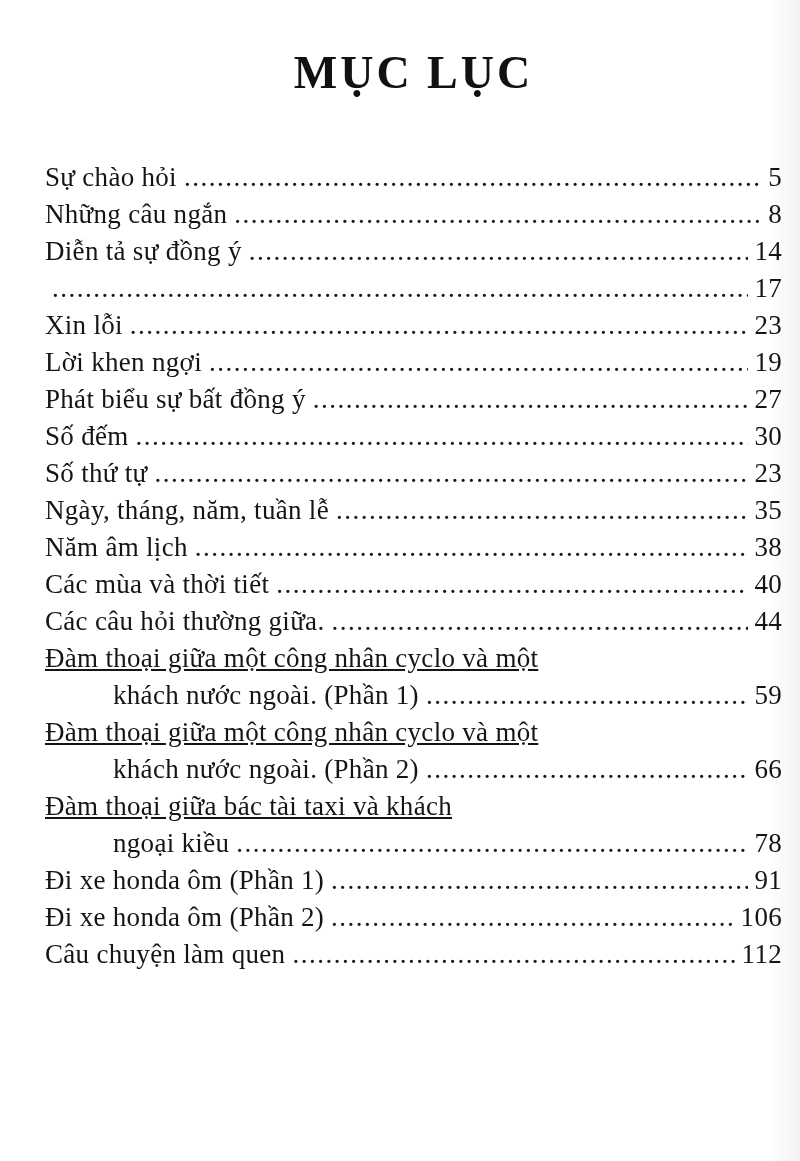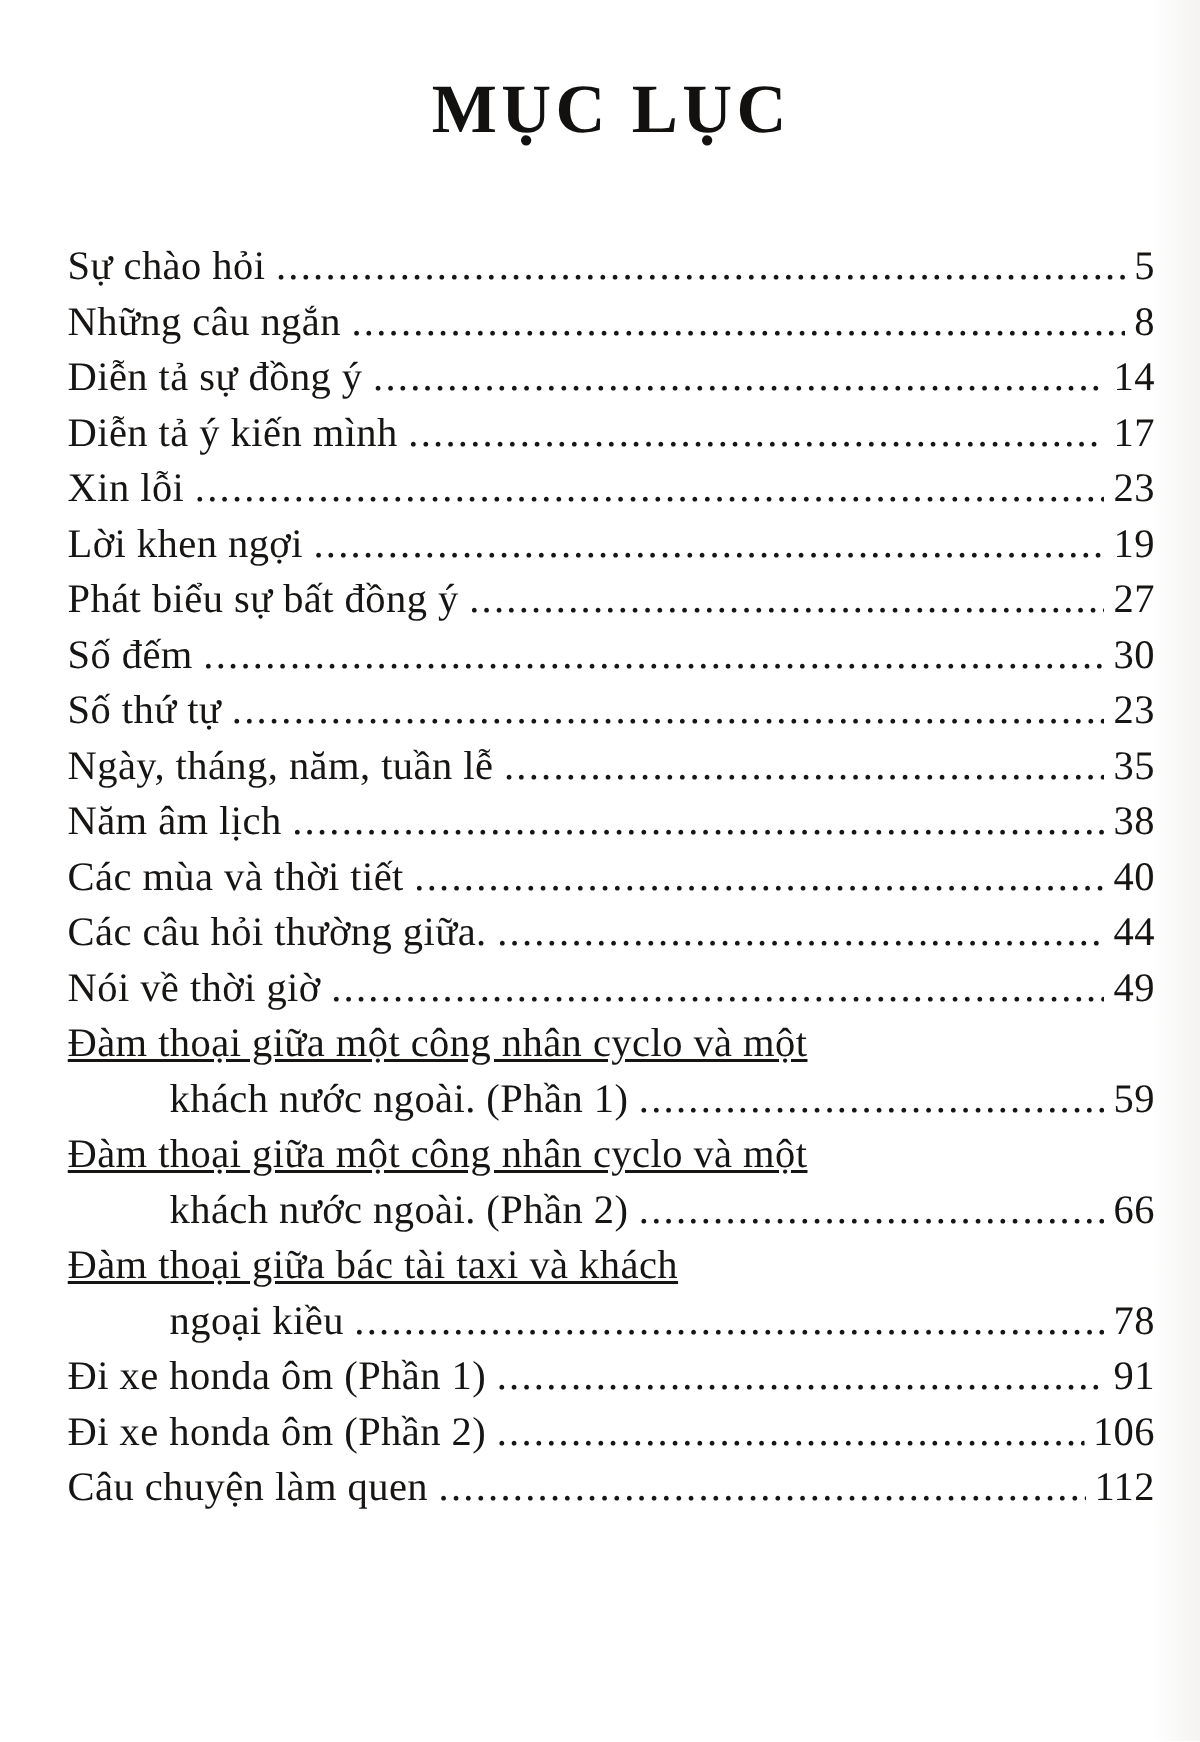--- a/index.html
+++ b/index.html
@@ -11,21 +11,21 @@
     width: 800px;
     height: 1161px;
     overflow: hidden;
     font-family: "Liberation Serif", "DejaVu Serif", serif;
     color: #171513;
   }
   .page {
     box-sizing: border-box;
     width: 800px;
     height: 1161px;
-    padding: 46px 30px 0 45px;
+    padding: 46px 18px 0 45px;
     background: linear-gradient(90deg, #ffffff 0%, #ffffff 96%, #f4f3f1 100%);
   }
   .page-title {
     text-align: center;
     font-size: 46px;
     font-weight: bold;
     letter-spacing: 3px;
     margin: 0 0 60px 0;
     color: #121110;
   }
@@ -92,21 +92,20 @@
       </div>
       <div>
         <div class="toc-row">
           <span class="toc-title">Diễn tả sự đồng ý</span>
           <span class="dots"></span>
           <span class="pagenum">14</span>
         </div>
       </div>
       <div>
         <div class="toc-row">
-          <span class="toc-title">Diễn tả ý kiến mình</span>
           <span class="dots"></span>
           <span class="pagenum">17</span>
         </div>
       </div>
       <div>
         <div class="toc-row">
           <span class="toc-title">Xin lỗi</span>
           <span class="dots"></span>
           <span class="pagenum">23</span>
         </div>
@@ -158,27 +157,20 @@
           <span class="toc-title">Các mùa và thời tiết</span>
           <span class="dots"></span>
           <span class="pagenum">40</span>
         </div>
       </div>
       <div>
         <div class="toc-row">
           <span class="toc-title">Các câu hỏi thường giữa.</span>
           <span class="dots"></span>
           <span class="pagenum">44</span>
-        </div>
-      </div>
-      <div>
-        <div class="toc-row">
-          <span class="toc-title">Nói về thời giờ</span>
-          <span class="dots"></span>
-          <span class="pagenum">49</span>
         </div>
       </div>
       <div>
         <div class="toc-line1">Đàm thoại giữa một công nhân cyclo và một</div>
         <div class="toc-row indent">
           <span class="toc-title">khách nước ngoài. (Phần 1)</span>
           <span class="dots"></span>
           <span class="pagenum">59</span>
         </div>
       </div>

